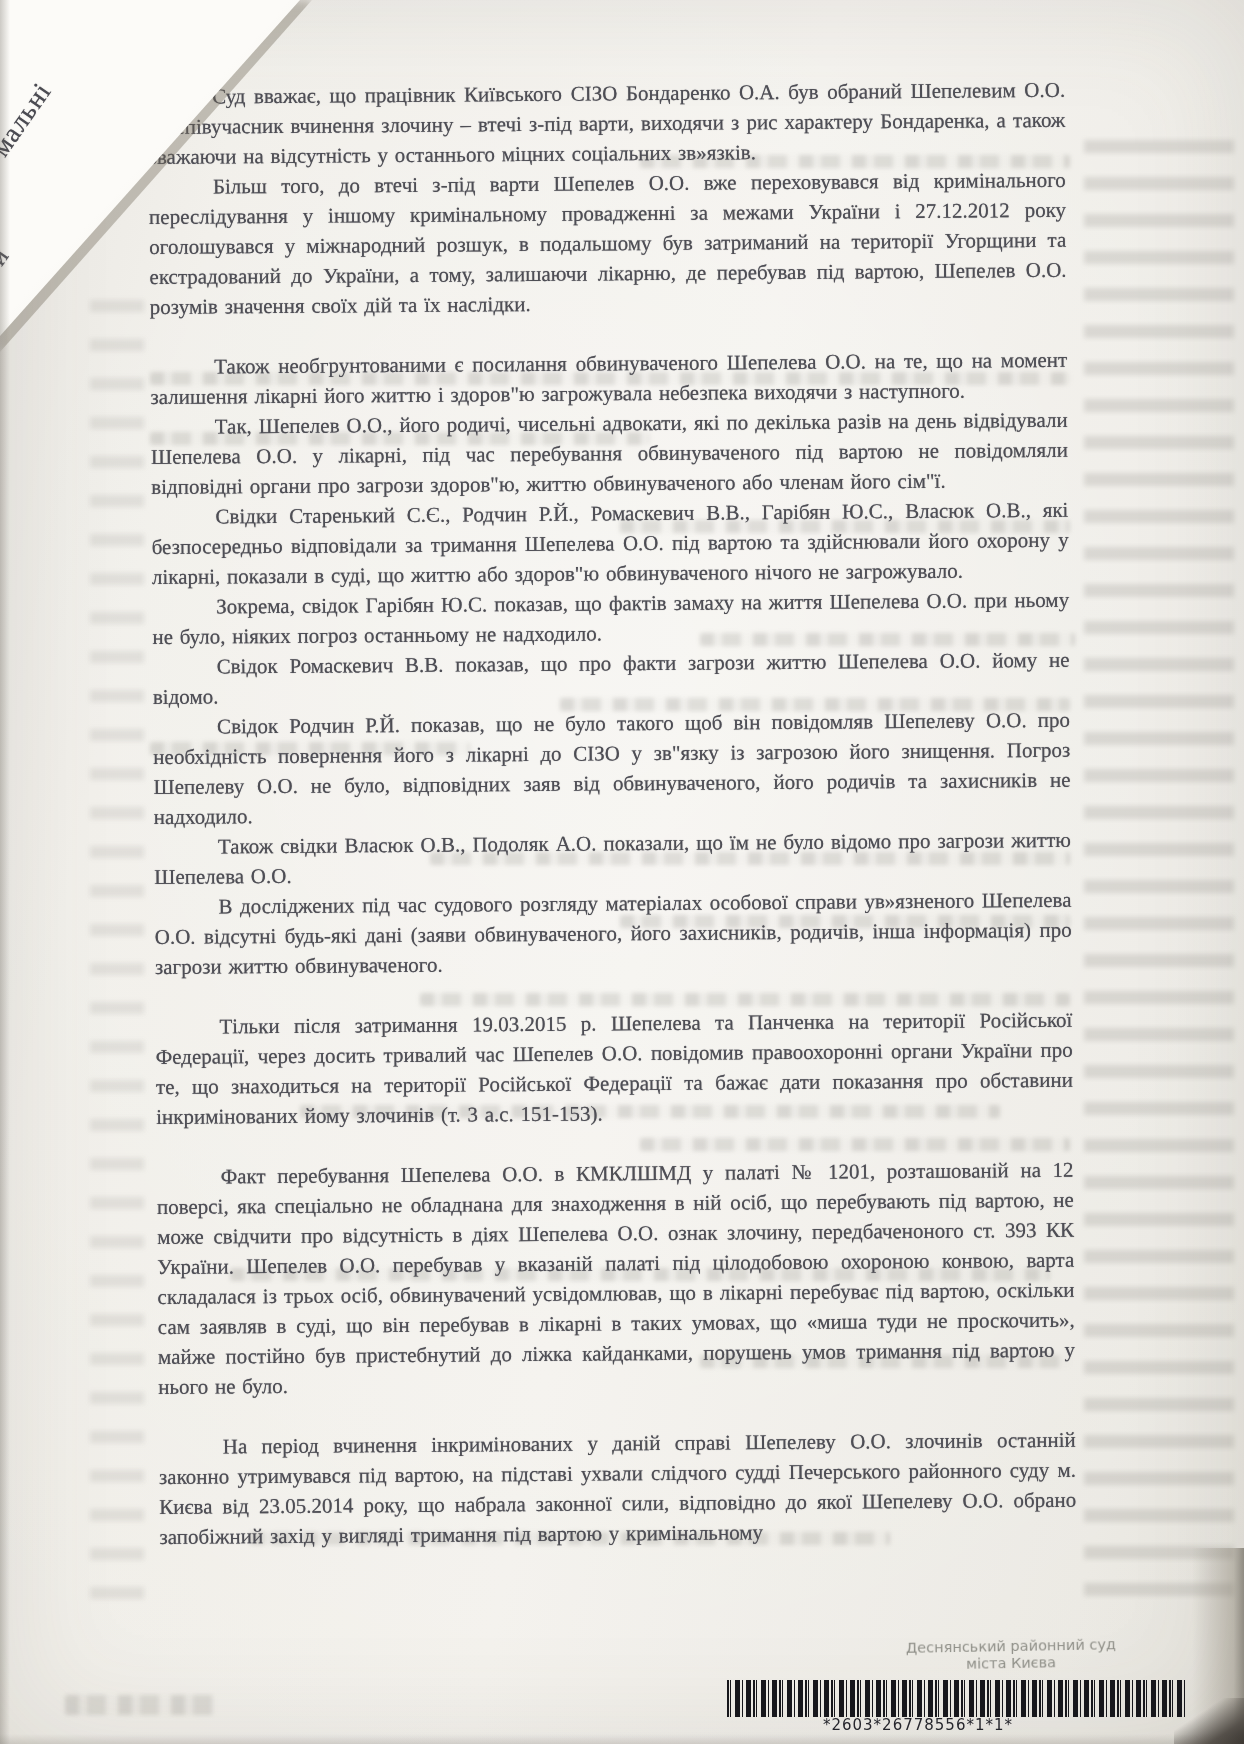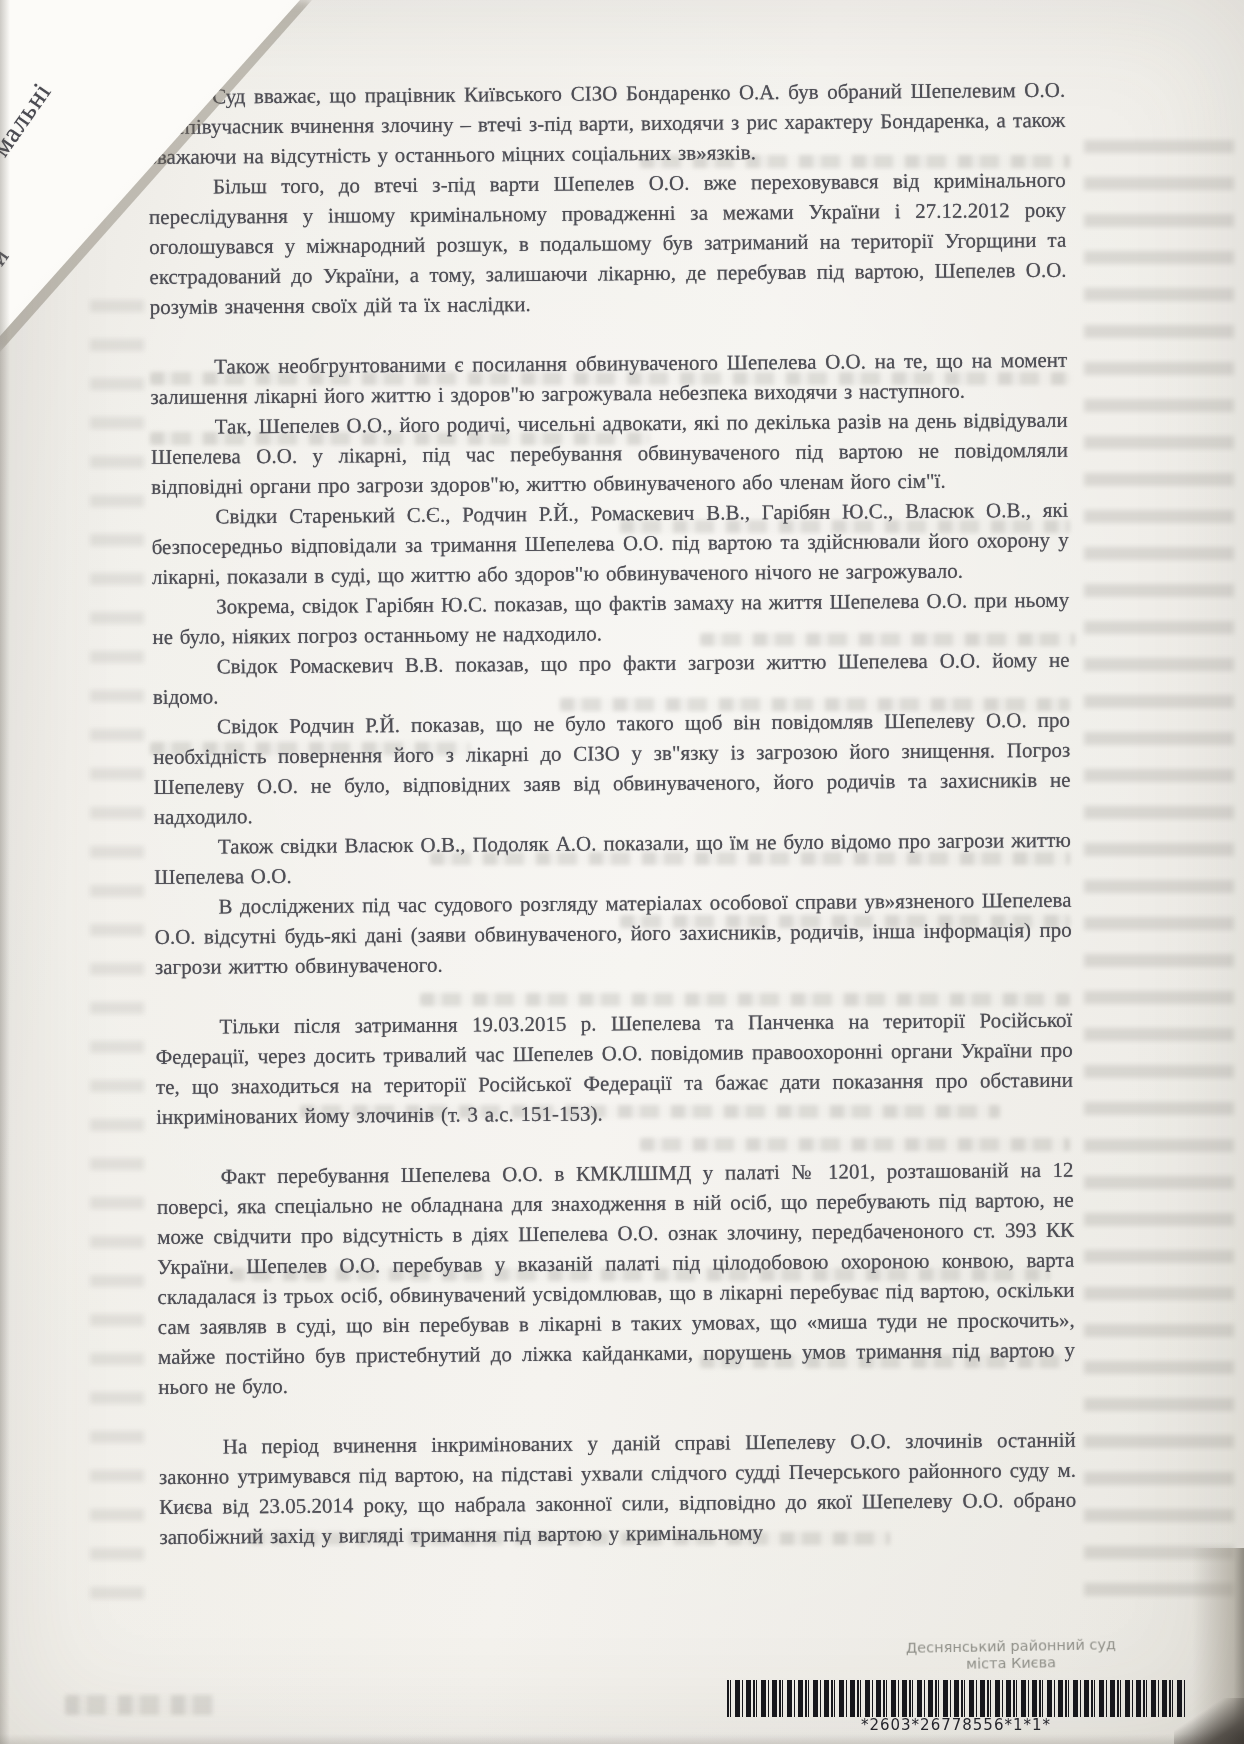--- a/index.html
+++ b/index.html
@@ -74,21 +74,21 @@
   .barcode{position:absolute;left:727px;top:1680px;width:458px;height:37px;
     background:repeating-linear-gradient(90deg,
       #17171c 0 2px, transparent 2px 3px,
       #17171c 3px 4px, transparent 4px 8px,
       #17171c 8px 13px, transparent 13px 15px,
       #17171c 15px 16px, transparent 16px 19px,
       #17171c 19px 24px, transparent 24px 26px);
     box-shadow:inset 0 0 0 0 transparent;
   }
   .barcode-label{
-    position:absolute;left:727px;top:1716px;width:458px;text-align:center;
+    position:absolute;left:689px;top:1716px;width:458px;text-align:center;
     font-family:"DejaVu Sans", sans-serif;font-size:15px;color:#26262d;
     letter-spacing:1px;
   }
   
   .paper-edge-right{
     position:absolute;right:0;top:1548px;width:52px;height:196px;
     background:linear-gradient(to right, rgba(0,0,0,0) 0%, rgba(141,134,120,0.45) 80%, rgba(92,87,76,0.6) 100%);
   }
   .desk-corner{
     position:absolute;right:0;bottom:0;width:70px;height:46px;

